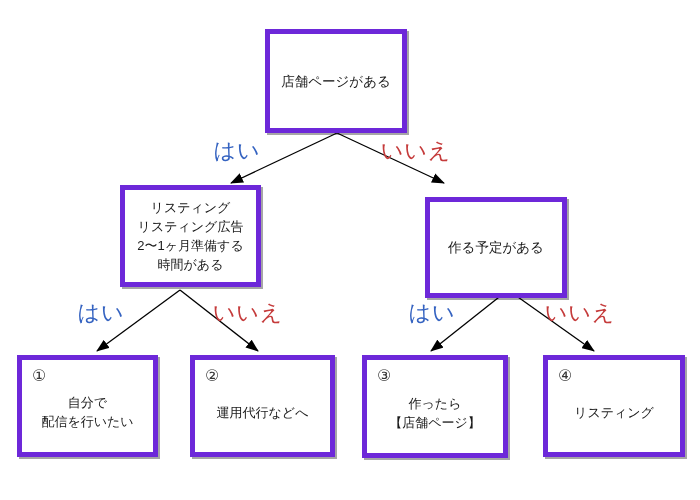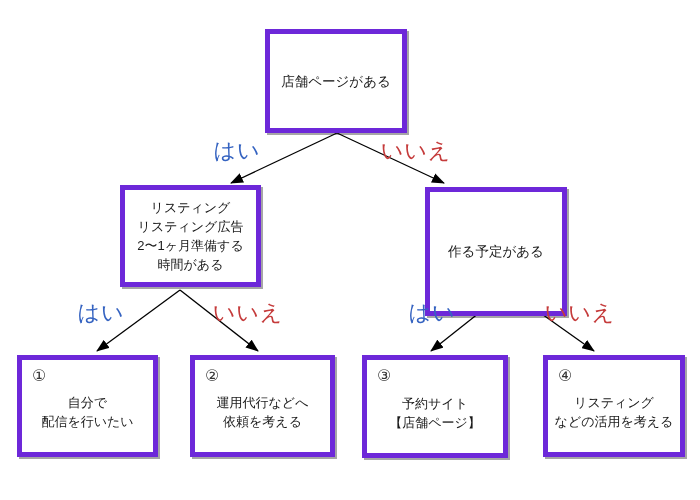--- a/index.html
+++ b/index.html
@@ -72,21 +72,21 @@
     white-space: nowrap;
     z-index: 2;
     letter-spacing: 1px;
   }
   .edge-label.yes { color: #3563C1; }
   .edge-label.no  { color: #C53B3B; font-family: Liberation Mono, monospace; }
 
   
   .n-root    { left: 265px; top: 29px;  width: 142px; height: 104px; }
   .n-listing { left: 120px; top: 185px; width: 141px; height: 102px; }
-  .n-plan    { left: 425px; top: 187px; width: 142px; height: 129px; }
+  .n-plan    { left: 425px; top: 197px; width: 142px; height: 101px; }
   .n-r1      { left: 17px;  top: 355px; width: 141px; height: 102px; }
   .n-r2      { left: 190px; top: 355px; width: 145px; height: 102px; }
   .n-r3      { left: 362px; top: 355px; width: 146px; height: 103px; }
   .n-r4      { left: 543px; top: 355px; width: 142px; height: 102px; }
 
   .lbl-1-yes { left: 237px; top: 151px; }
   .lbl-1-no  { left: 416px; top: 151px; }
   .lbl-2-yes { left: 101px; top: 313px; }
   .lbl-2-no  { left: 248px; top: 313px; }
   .lbl-3-yes { left: 432px; top: 313px; }
@@ -136,28 +136,26 @@
 
   <div class="node result n-r1">
     <span class="node-number">①</span>
     <span class="line">自分で</span>
     <span class="line">配信を行いたい</span>
   </div>
 
   <div class="node result n-r2">
     <span class="node-number">②</span>
     <span class="line">運用代行などへ</span>
-    <span class="line">依頼を考える</span>
   </div>
 
   <div class="node result n-r3">
     <span class="node-number">③</span>
-    <span class="line">予約サイト</span>
+    <span class="line">作ったら</span>
     <span class="line">【店舗ページ】</span>
   </div>
 
   <div class="node result n-r4">
     <span class="node-number">④</span>
     <span class="line">リスティング</span>
-    <span class="line">などの活用を考える</span>
   </div>
 
 </div>
 
 </body></html>

